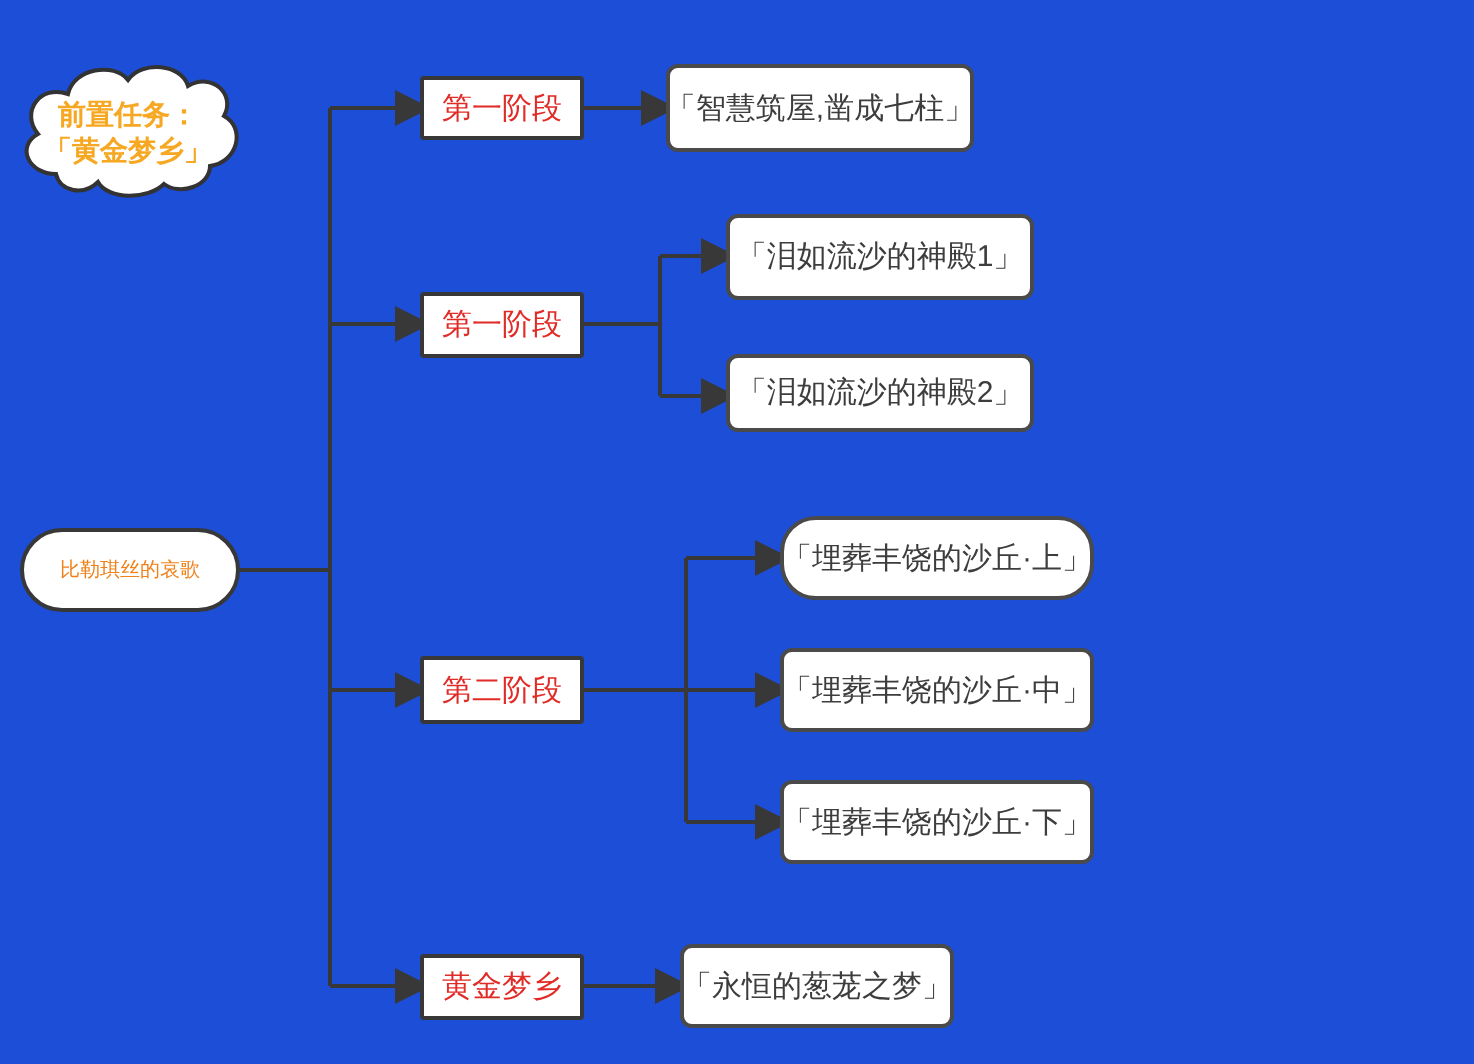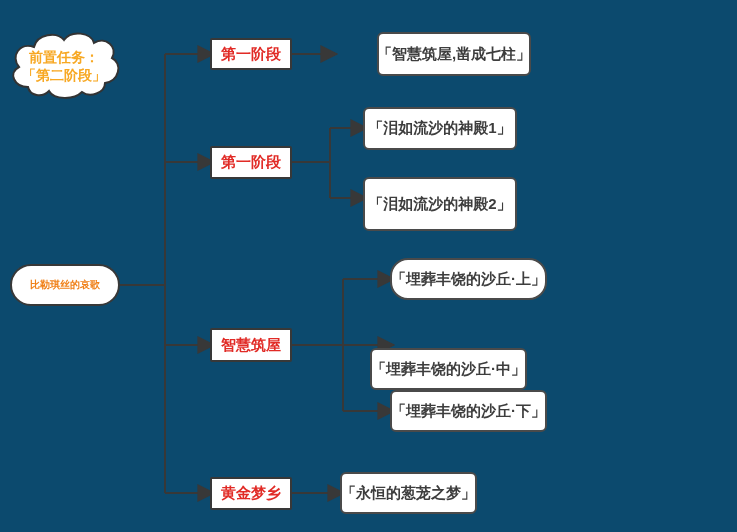--- a/index.html
+++ b/index.html
@@ -5,29 +5,29 @@
 <style>
   :root{
     --stage-text:#e12b26;
     --root-text:#f08119;
     --cloud-text:#f7a823;
     --line:#383838;
     --leaf-text:#3d3d3d;
   }
   html,body{margin:0;padding:0;background:#ffffff;}
   .canvas{
-    position:relative;width:737px;height:532px;background:#0c4a6e;overflow:hidden;
+    position:relative;width:737px;height:532px;background:#1d4ed8;overflow:hidden;
     font-family:"Liberation Sans","DejaVu Sans",sans-serif;
   }
   .wires{position:absolute;left:0;top:0;width:737px;height:532px;}
   .node{
     position:absolute;box-sizing:border-box;background:#ffffff;
     border:2px solid var(--line);
     display:flex;align-items:center;justify-content:center;
-    font-weight:bold;white-space:nowrap;text-align:right;
+    font-weight:normal;white-space:nowrap;text-align:right;
   }
   .stage{border-radius:2px;color:var(--stage-text);font-size:15px;}
   .leaf{border-radius:6px;color:var(--leaf-text);font-size:15px;border-color:#4a4a4a;}
   .root{border-radius:21px;color:var(--root-text);font-size:10px;}
   .cloud-svg{position:absolute;left:6px;top:28px;}
   .cloud-text{
     position:absolute;left:6px;top:28px;width:116px;height:76px;
     display:flex;flex-direction:column;align-items:center;justify-content:center;
     color:var(--cloud-text);font-size:14px;font-weight:bold;line-height:18px;
     text-align:left;
@@ -79,34 +79,34 @@
              C31,6 51,3 58,12
              C65,2 85,4 88,15
              C100,8 112,19 106,30
              C117,36 113,53 99,55
              C99,65 84,70 76,64
              C68,72 48,72 43,63
              C36,70 24,68 22,59 Z" fill="#ffffff" stroke="#333333" stroke-width="2"></path>
   </svg>
   <div class="cloud-text">
     <div>前置任务：</div>
-    <div>「第二阶段」</div>
+    <div>「黄金梦乡」</div>
   </div>
 
   <div class="node root" style="left:10px;top:264px;width:110px;height:42px;">比勒琪丝的哀歌</div>
 
   <div class="node stage" style="left:210px;top:38px;width:82px;height:32px;">第一阶段</div>
   <div class="node stage" style="left:210px;top:146px;width:82px;height:33px;">第一阶段</div>
-  <div class="node stage" style="left:210px;top:328px;width:82px;height:34px;">智慧筑屋</div>
+  <div class="node stage" style="left:210px;top:328px;width:82px;height:34px;">第二阶段</div>
   <div class="node stage" style="left:210px;top:477px;width:82px;height:33px;">黄金梦乡</div>
 
-  <div class="node leaf" style="left:333px;top:32px;width:154px;height:44px;margin-left:44px;">「智慧筑屋,凿成七柱」</div>
+  <div class="node leaf" style="left:333px;top:32px;width:154px;height:44px;">「智慧筑屋,凿成七柱」</div>
 
   <div class="node leaf" style="left:363px;top:107px;width:154px;height:43px;">「泪如流沙的神殿1」</div>
-  <div class="node leaf" style="left:363px;top:177px;width:154px;height:54px;">「泪如流沙的神殿2」</div>
+  <div class="node leaf" style="left:363px;top:177px;width:154px;height:39px;">「泪如流沙的神殿2」</div>
 
   <div class="node leaf" style="left:390px;top:258px;width:157px;height:42px;border-radius:18px;">「埋葬丰饶的沙丘·上」</div>
-  <div class="node leaf" style="left:370px;top:324px;width:157px;height:42px;margin-top:24px;">「埋葬丰饶的沙丘·中」</div>
+  <div class="node leaf" style="left:390px;top:324px;width:157px;height:42px;">「埋葬丰饶的沙丘·中」</div>
   <div class="node leaf" style="left:340px;top:472px;width:137px;height:42px;">「永恒的葱茏之梦」</div>
 
   <div class="node leaf" style="left:390px;top:390px;width:157px;height:42px;">「埋葬丰饶的沙丘·下」</div>
 
 </div>
 
 </body></html>

